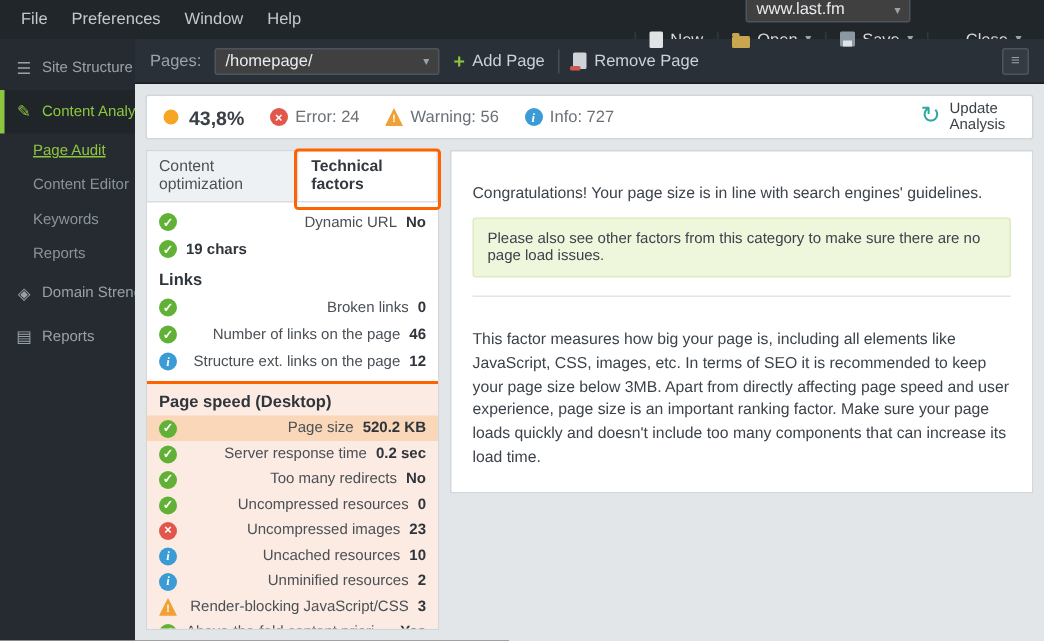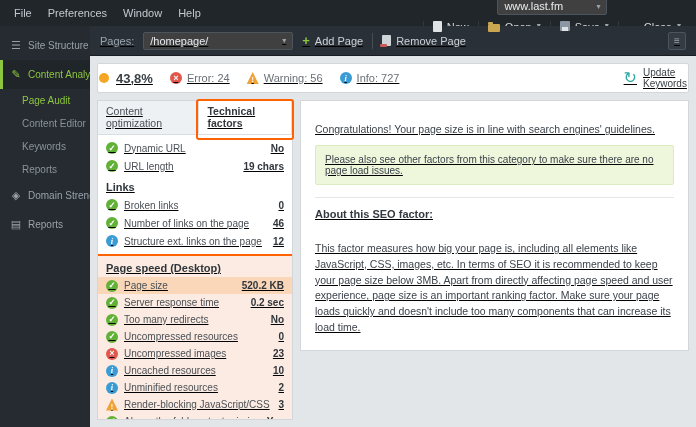--- a/index.html
+++ b/index.html
@@ -26,57 +26,57 @@
   .tbicon-save::after { content:""; position:absolute; left:2px; bottom:0; width:6px; height:4px; background:#dfe3e6; }
   .tbicon-close { width:11px; color:#b9c0c6; font-size:10px; line-height:11px; text-align:center; font-weight:bold; }
 
   
   .body { flex:1; display:flex; min-height:0; }
   .sidebar { width:90px; background:#262b31; flex:none; padding-top:5px; color:#98a1aa; display:flex; flex-direction:column; }
   .side-item { display:flex; align-items:center; gap:6px; padding:8px 6px 8px 7px; font-size:10px; border-left:3px solid transparent; white-space:nowrap; cursor:default; }
   .side-item.active { color:#8dc63f; background:#20252a; border-left-color:#8dc63f; }
   .side-icon { font-size:11px; width:12px; text-align:center; flex:none; }
   .side-sub { padding:6px 6px 6px 22px; font-size:10px; color:#8a939c; white-space:nowrap; cursor:default; }
-  .side-sub.active { color:#8dc63f; }
-
-  .main { flex:1; display:flex; flex-direction:column; min-width:0;text-decoration:underline; }
+  .side-sub.active { color:#8dc63f;text-decoration:underline; }
+
+  .main { flex:1; display:flex; flex-direction:column; min-width:0; }
   .pages-toolbar { height:30px; background:#2a3037; display:flex; align-items:center; padding:0 10px; gap:9px; border-bottom:1px solid #191d21; color:#cdd2d7; flex:none; }
   .pages-label { color:#9aa3ab; }
   .page-select { width:150px; }
   .pt-btn { display:flex; align-items:center; gap:5px; color:#cdd2d7; cursor:default; }
   .pt-sep { width:1px; height:16px; background:#454d55; }
   .plus-icon { color:#8dc63f; font-weight:bold; font-size:13px; line-height:1; }
   .removepage-icon { width:9px; height:11px; background:#cfd4d9; border-radius:1px; position:relative; }
   .removepage-icon::after { content:""; position:absolute; left:-2px; bottom:-1px; width:7px; height:3px; background:#ca5a52; border-radius:1px; }
   .pt-menu-btn { margin-left:auto; width:18px; height:18px; background:#343b42; border:1px solid #4c555e; border-radius:2px; color:#9aa3ab; display:flex; align-items:center; justify-content:center; font-size:10px; }
 
   
   .content { flex:1; background:#e3e6e9; padding:7px; display:flex; flex-direction:column; min-height:0; }
-  .status-bar { background:#fff; border:1px solid #d2d7db; border-radius:2px; height:30px; display:flex; align-items:center; padding:0 1px; gap:17px; flex:none; }
+  .status-bar { background:#fff; border:1px solid #d2d7db; border-radius:2px; height:30px; display:flex; align-items:center; padding:0 11px; gap:17px; flex:none; }
   .score { display:flex; align-items:center; gap:7px; font-weight:bold; font-size:13px; color:#3a4147; }
   .score-dot { width:10px; height:10px; border-radius:50%; background:#f5a623; }
   .stat { display:flex; align-items:center; gap:5px; color:#6a7076; }
   .update-box { margin-left:auto; display:flex; align-items:center; gap:6px; color:#3a4147; font-size:10px; cursor:default; }
   .update-icon { color:#2fa8a0; font-size:16px; line-height:1; }
   .update-label { width:44px; line-height:1.15; }
 
   .ficon { width:12px; height:12px; border-radius:50%; background:#61b136; color:#fff; font-size:8.5px; font-weight:bold; display:inline-flex; align-items:center; justify-content:center; flex:none; line-height:1; }
   .ficon-error { background:#e2574c; }
   .ficon-info { background:#3a9bd5; font-style:italic; font-family:"Liberation Serif",serif; }
   .ficon-warning { background:#f0a136; border-radius:0; clip-path:polygon(50% 0,100% 100%,0 100%); font-size:7px; align-items:flex-end; padding-bottom:1px; }
 
   .panels { display:flex; gap:7px; margin-top:7px; flex:1; min-height:0; align-items:flex-start; }
   .factors-panel { width:196px; flex:none; background:#fff; border:1px solid #d2d7db; height:100%; display:flex; flex-direction:column; position:relative; }
   .tabs { display:flex; border-bottom:1px solid #d9dee2; flex:none; }
   .tab { padding:4px 8px 5px; font-size:10.5px; color:#4a5056; background:#eef1f3; border-right:1px solid #d9dee2; position:relative; cursor:default; }
   .tab.active { background:#fff; font-weight:bold; color:#33393f; }
   .tab-annotation { position:absolute; inset:-2px -3px -6px -3px; border:2px solid #ff6200; border-radius:3px; pointer-events:none; z-index:5; }
   .factor-list { flex:1; overflow:hidden; padding-top:4px; }
   .frow { display:flex; align-items:center; gap:6px; padding:0 8px; height:18px; cursor:default; }
-  .frow-label { flex:1; color:#4a5056; font-size:10px; white-space:nowrap; overflow:hidden; text-overflow:ellipsis; }
+  .frow-label { flex:1; color:#4a5056; font-size:10px; white-space:nowrap; overflow:hidden; text-overflow:ellipsis;text-align:right; }
   .frow-value { font-weight:bold; color:#2f353b; font-size:10px; white-space:nowrap; }
   .group-title { font-weight:bold; color:#2f353b; font-size:11px; padding:6px 8px 3px; }
   .group.pagespeed { background:#fcebe2; position:relative; margin-top:6px; padding-bottom:4px; }
   .group.pagespeed .frow { height:17px; }
   .frow.selected { background:#f9d7b8; }
   .ps-annotation { position:absolute; inset:-2px -6px; border:2px solid #ff6200; pointer-events:none; z-index:5; }
 
   .detail-panel { flex:1; background:#fff; border:1px solid #d2d7db; padding:12px 14px 14px; min-width:0; }
   .factor-status { display:flex; align-items:center; gap:10px; }
   .fs-label { color:#33393f; }
@@ -192,41 +192,40 @@
                 <span class="ficon ficon-warning">!</span>
                 <span>Warning: 56</span>
               </div>
               <div class="stat">
                 <span class="ficon ficon-info">i</span>
                 <span>Info: 727</span>
               </div>
             </div>
           <div class="update-box">
             <span class="update-icon">↻</span>
-            <span class="update-label">Update Keywords</span>
+            <span class="update-label">Update Analysis</span>
           </div>
         </div>
 
         <div class="panels">
 
           <div class="factors-panel">
             <div class="tabs">
                 <div class="tab"><span>Content optimization</span></div>
                 <div class="tab active"><span>Technical factors</span><span class="tab-annotation"></span></div>
               </div>
             <div class="factor-list">
                 <div class="group">
                   <div class="frow">
                     <span class="ficon ficon-check">✓</span>
                     <span class="frow-label">Dynamic URL</span>
                     <span class="frow-value">No</span>
                   </div>
                   <div class="frow">
                     <span class="ficon ficon-check">✓</span>
-                    <span class="frow-label">URL length</span>
                     <span class="frow-value">19 chars</span>
                   </div>
                 </div>
                 <div class="group">
                   <div class="group-title">Links</div>
                   <div class="frow">
                     <span class="ficon ficon-check">✓</span>
                     <span class="frow-label">Broken links</span>
                     <span class="frow-value">0</span>
                   </div>
@@ -290,21 +289,20 @@
                   </div>
                   <span class="ps-annotation"></span>
                 </div>
               </div>
           </div>
 
           <div class="detail-panel">
             <div class="congrats">Congratulations! Your page size is in line with search engines' guidelines.</div>
             <div class="note-box">Please also see other factors from this category to make sure there are no page load issues.</div>
             <div class="divider"></div>
-            <div class="about-title">About this SEO factor:</div>
             <div class="about-text">This factor measures how big your page is, including all elements like JavaScript, CSS, images, etc. In terms of SEO it is recommended to keep your page size below 3MB. Apart from directly affecting page speed and user experience, page size is an important ranking factor. Make sure your page loads quickly and doesn't include too many components that can increase its load time.</div>
           </div>
 
         </div>
       </div>
     </div>
   </div>
 </div>
 
 </body></html>

